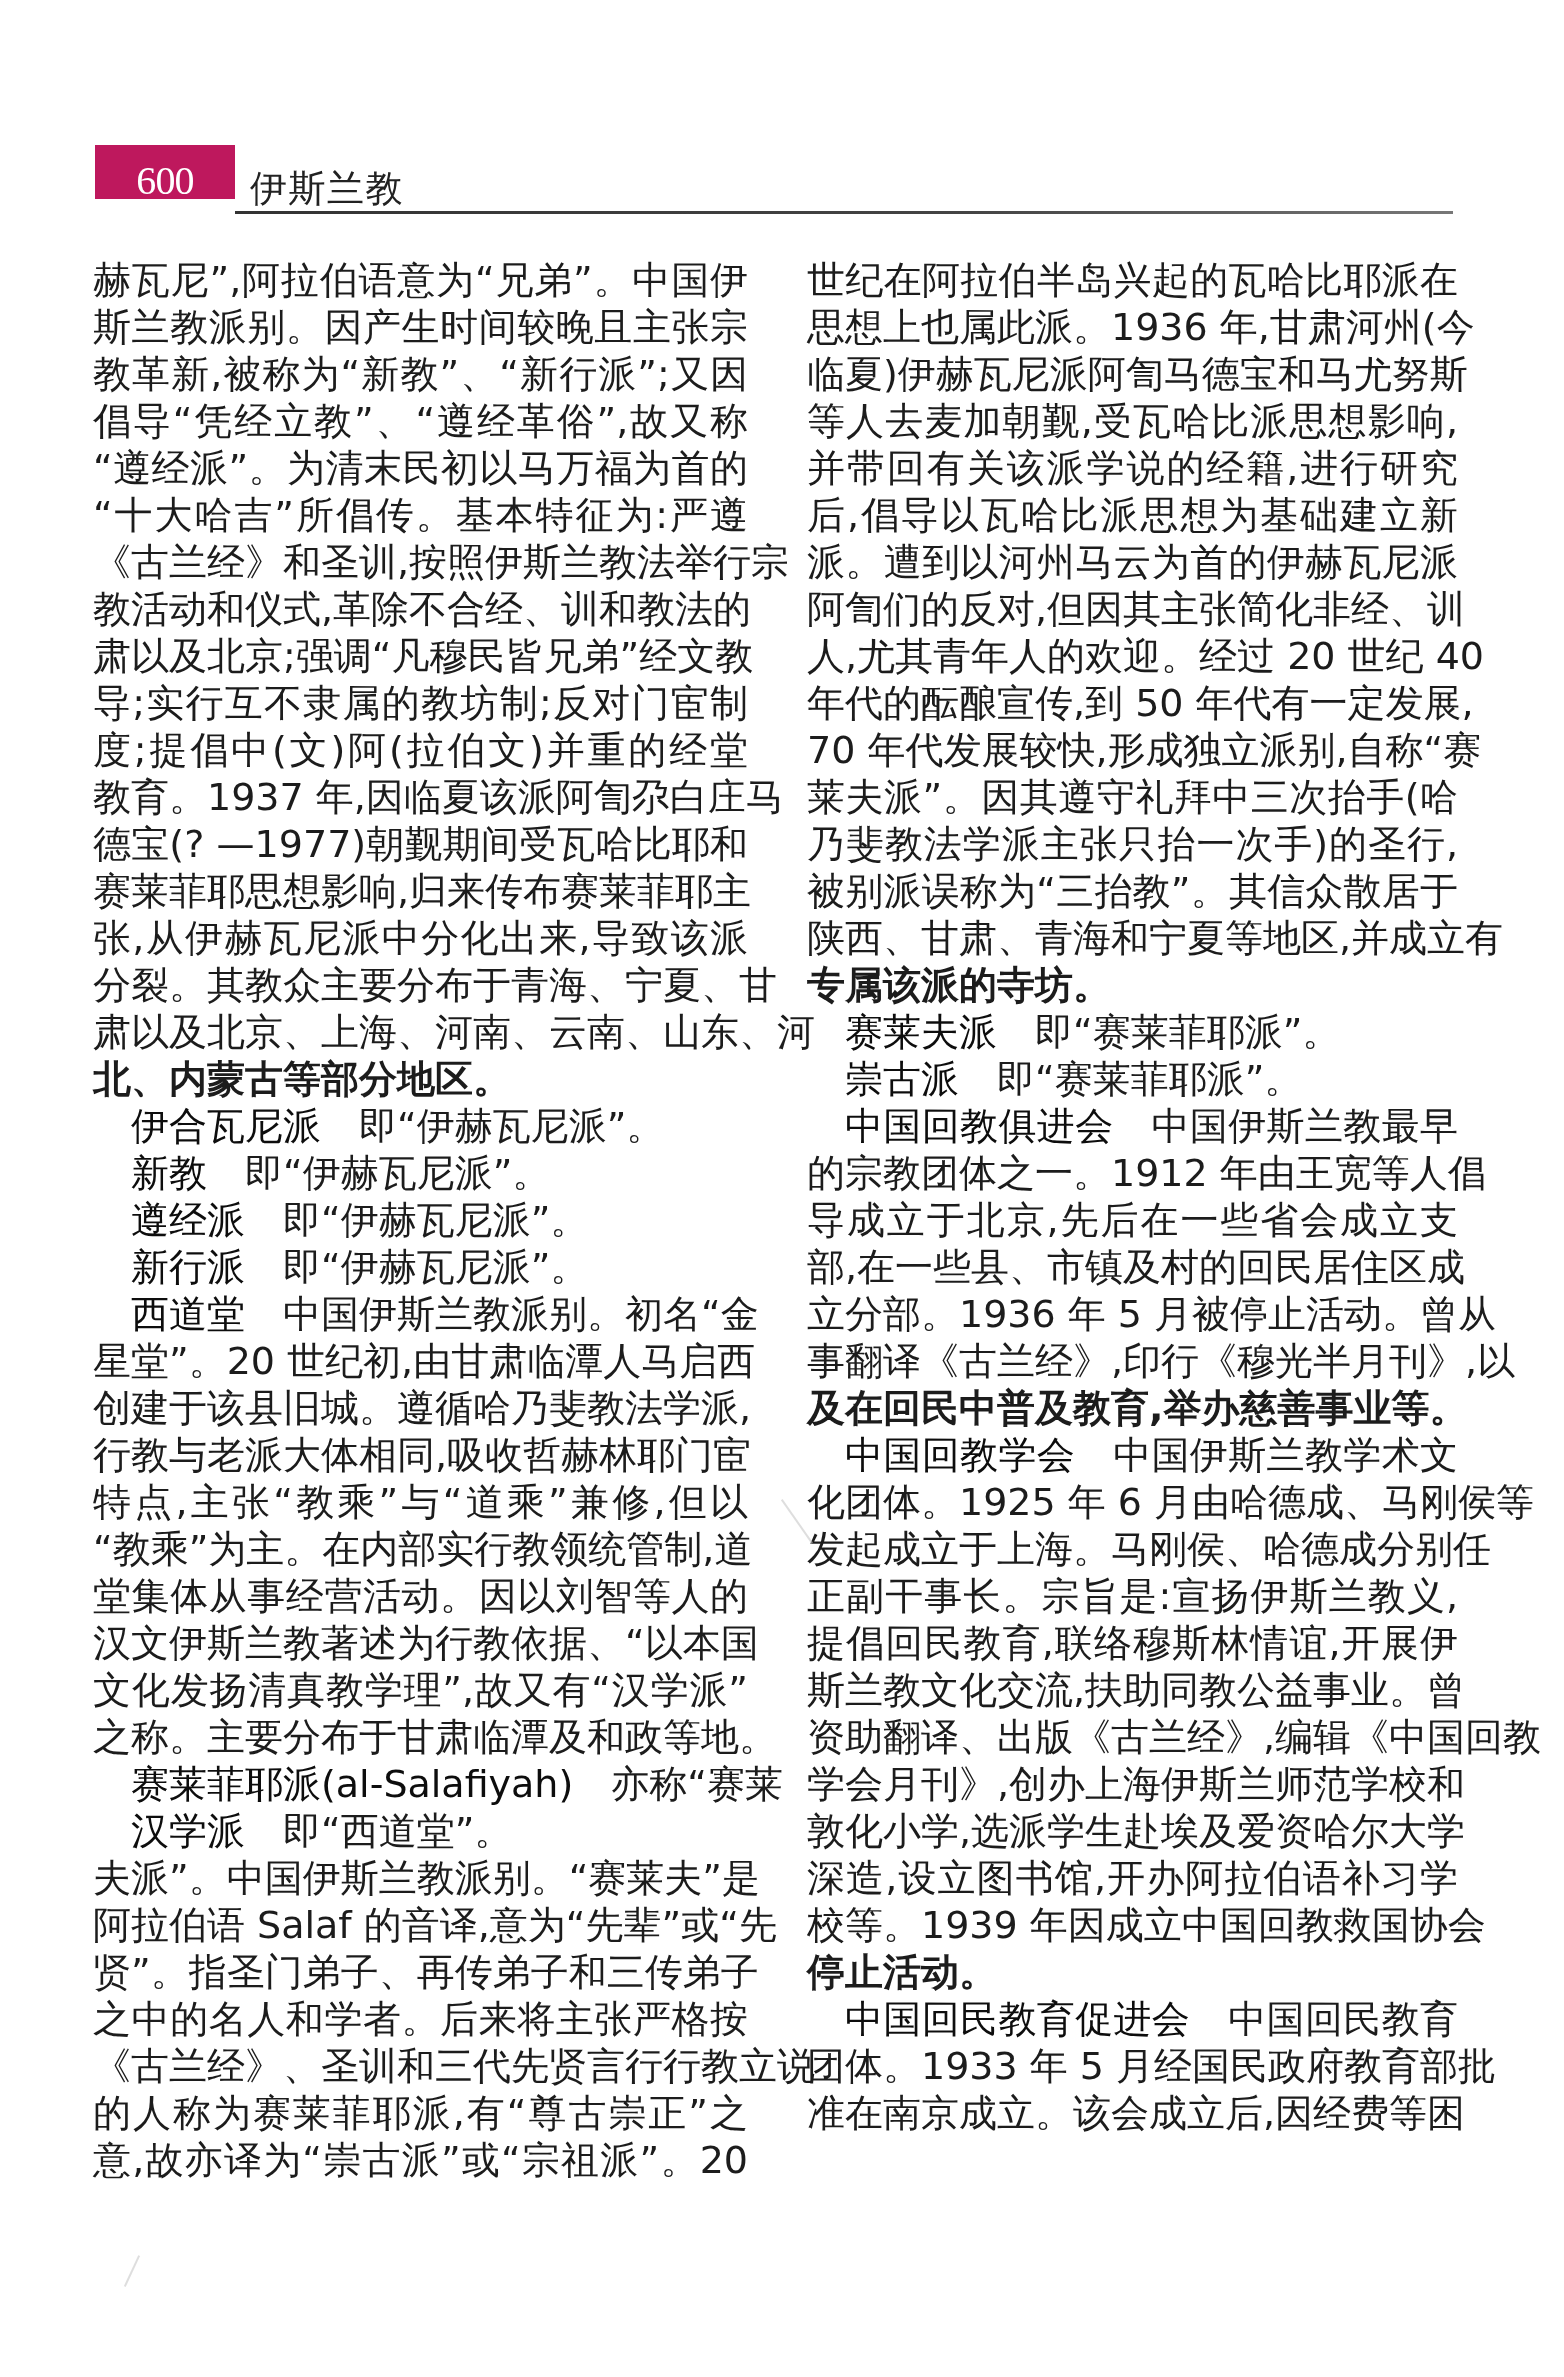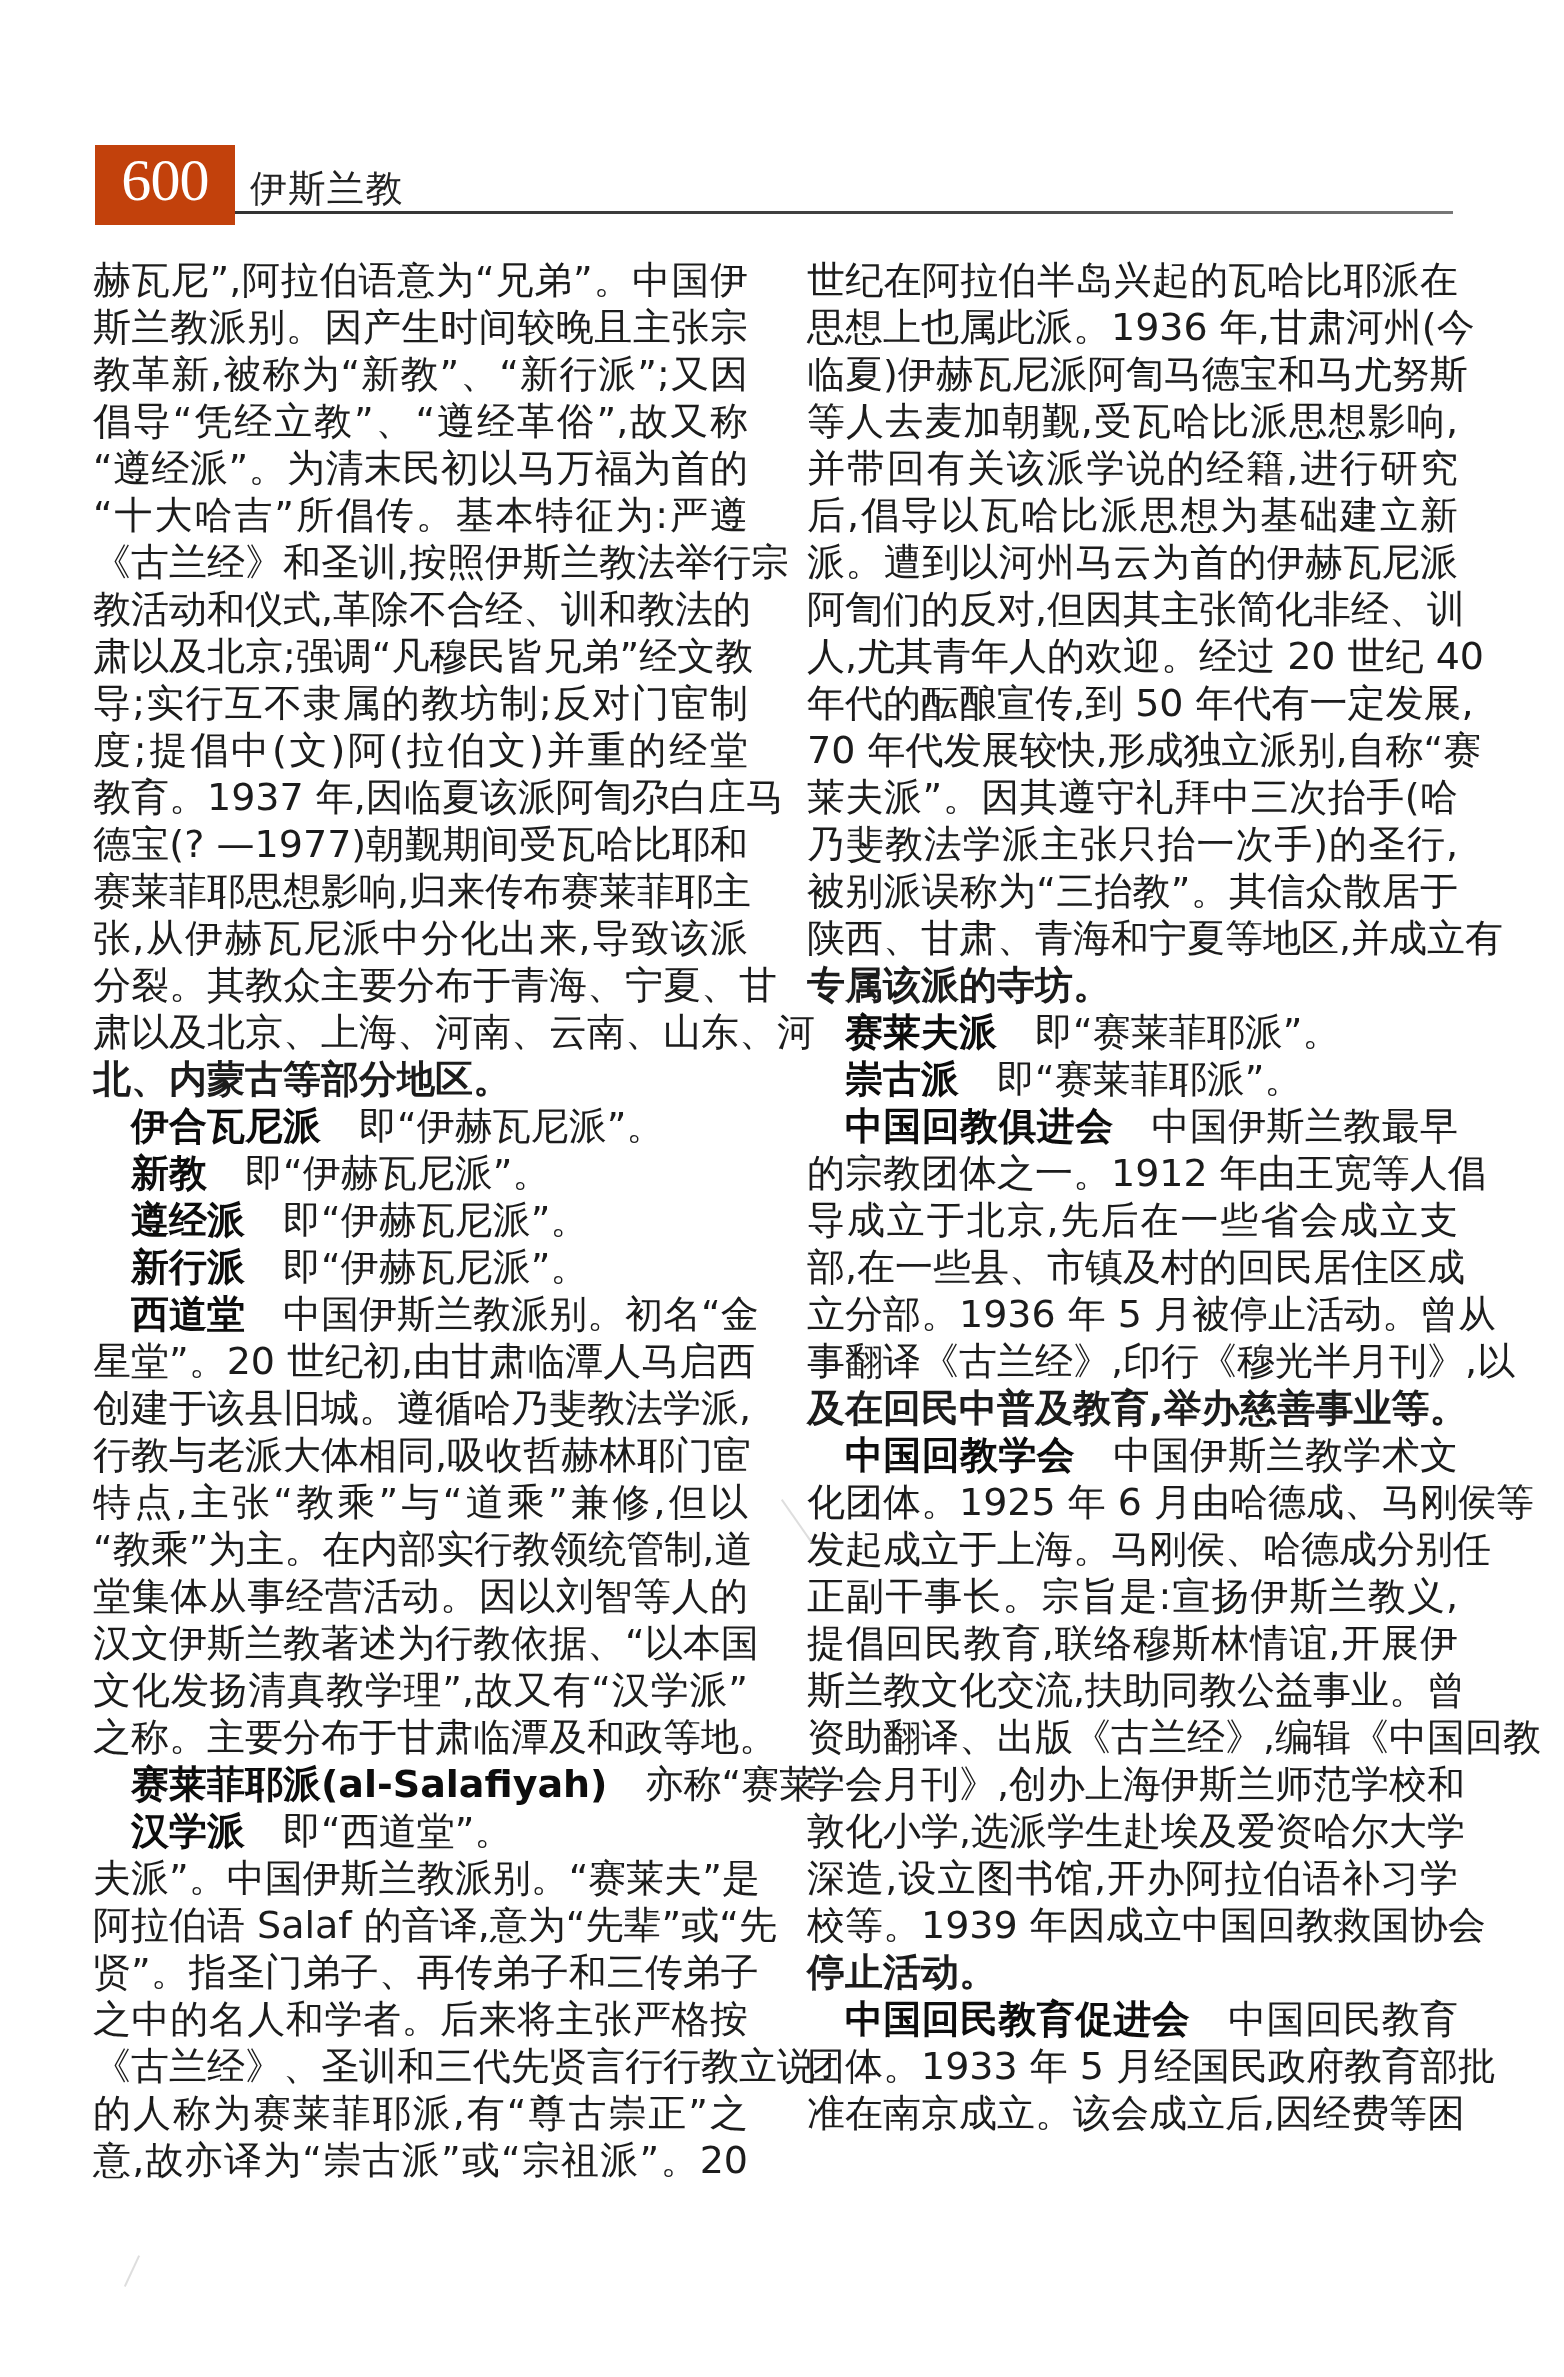--- a/index.html
+++ b/index.html
@@ -20,25 +20,25 @@
       left: 95px;
       top: 145px;
       width: 1360px;
       height: 72px;
     }
     .page-num-block {
       position: absolute;
       left: 0;
       top: 0;
       width: 140px;
-      height: 80px;
-      background: #c2410c;
+      height: 54px;
+      background: #be185d;
       color: #ffffff;
       font-family: "Liberation Serif", "DejaVu Serif", serif;
-      font-size: 60px;
+      font-size: 40px;
       line-height: 71px;
       text-align: center;
       letter-spacing: -0.8px;
     }
     .section-title {
       position: absolute;
       left: 155px;
       top: 22.5px;
       font-family: "DejaVu Sans", "Liberation Sans", sans-serif;
       font-size: 37px;
@@ -78,21 +78,21 @@
       font-weight: bold;
     }
     .line.entry {
       padding-left: 38px;
       text-align-last: left;
     }
     .line.entry.full {
       text-align-last: justify;
     }
     .headword {
-      font-weight: bold;
+      font-weight: normal;
       color: #0d0d0d;
       margin-right: 38px;
     }
     .scan-mark {
       position: absolute;
       width: 1.5px;
       background: #c8c8c8;
       opacity: 0.6;
     }
   </style>

